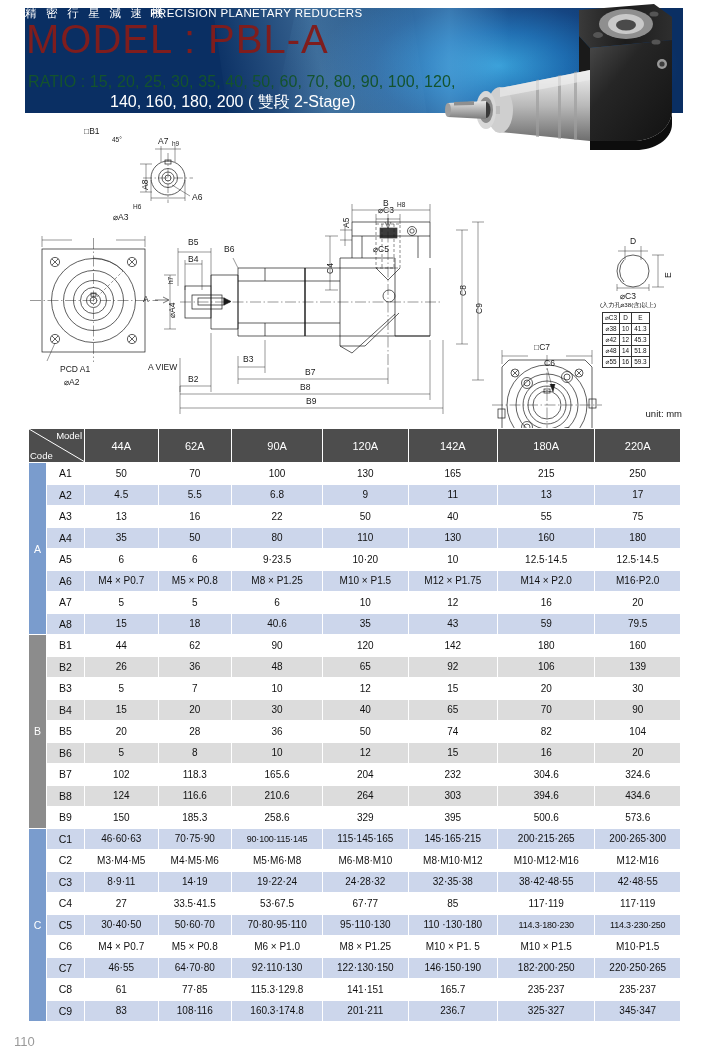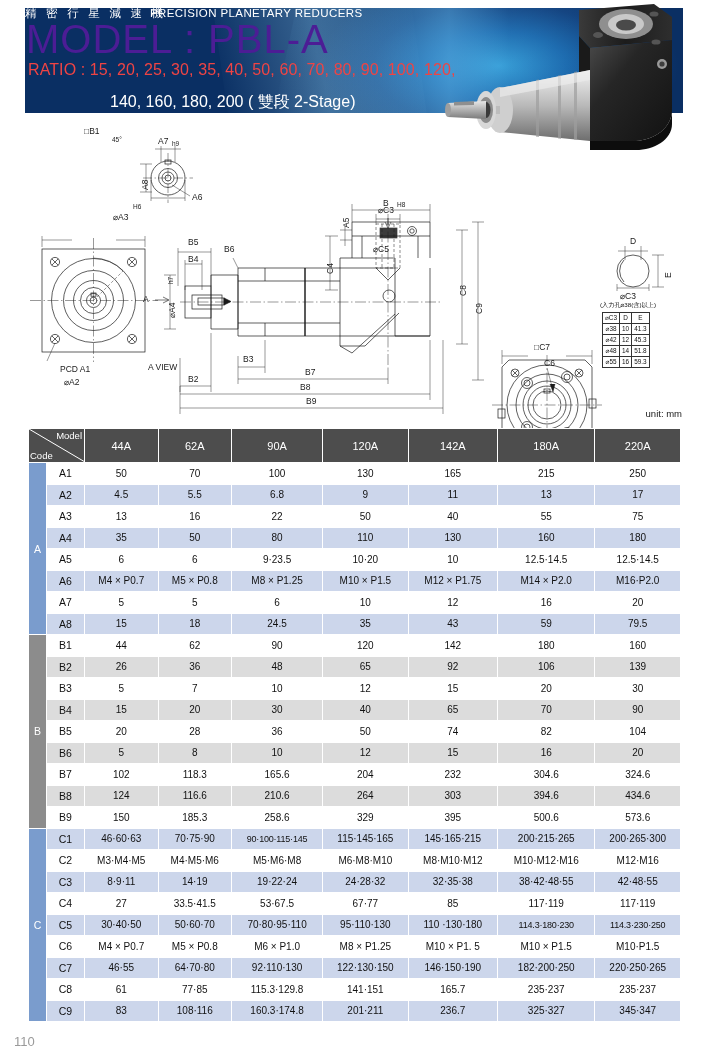--- a/index.html
+++ b/index.html
@@ -42,26 +42,26 @@
     font-size: 11.5px; color: #ffffff; letter-spacing: 3.2px;
     z-index: 4; white-space: nowrap;
   }
   .en-title {
     position: absolute; left: 150px; top: 7px;
     font-size: 11.5px; color: #ffffff; letter-spacing: 0.4px;
     z-index: 4; white-space: nowrap;
   }
   .model-line {
     position: absolute; left: 26px; top: 17px;
-    font-size: 40px; color: #4c1d95; letter-spacing: 1px;
+    font-size: 40px; color: #7f1d1d; letter-spacing: 1px;
     font-weight: 400; z-index: 4; white-space: nowrap;
   }
   .ratio-line1 {
-    position: absolute; left: 28px; top: 61px;
-    font-size: 16px; color: #ef4444; letter-spacing: 0.1px;
+    position: absolute; left: 28px; top: 73px;
+    font-size: 16px; color: #14532d; letter-spacing: 0.1px;
     z-index: 4; white-space: nowrap;
   }
   .ratio-line2 {
     position: absolute; left: 110px; top: 92px;
     font-size: 16px; color: #ffffff; z-index: 4; white-space: nowrap;
   }
 
   
   .product-photo { position: absolute; left: 440px; top: 0px; width: 269px; height: 165px; z-index: 6; }
 
@@ -632,21 +632,21 @@
         <td class="val">6</td>
         <td class="val">10</td>
         <td class="val">12</td>
         <td class="val">16</td>
         <td class="val">20</td>
       </tr>
       <tr class="a-even">
         <td class="code">A8</td>
         <td class="val">15</td>
         <td class="val">18</td>
-        <td class="val">24.5</td>
+        <td class="val">40.6</td>
         <td class="val">35</td>
         <td class="val">43</td>
         <td class="val">59</td>
         <td class="val">79.5</td>
       </tr>
       <tr class="b-odd">
         <td class="sect b" rowspan="9">B</td>
         <td class="code">B1</td>
         <td class="val">44</td>
         <td class="val">62</td>

